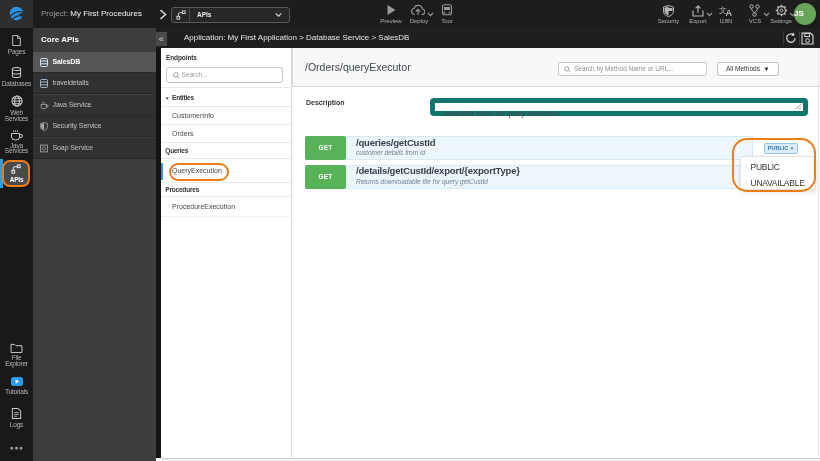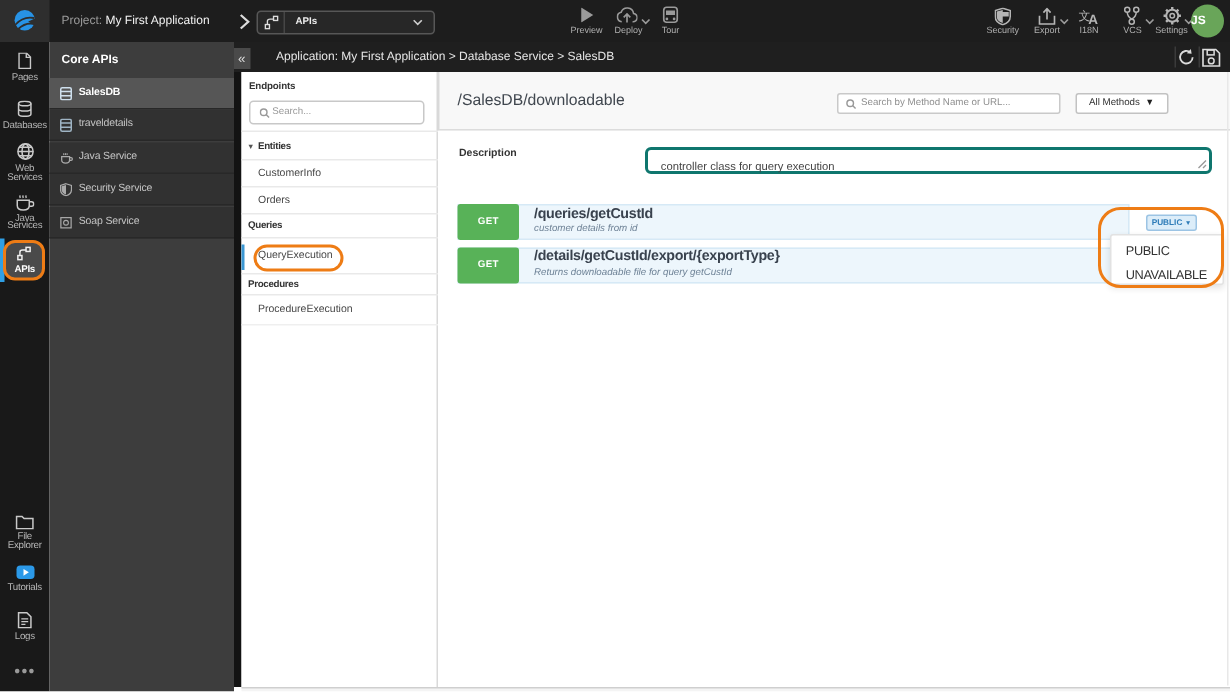--- a/index.html
+++ b/index.html
@@ -33,21 +33,21 @@
 <body>
 
 <div class="abs" id="topbar"></div>
 <div class="abs" id="logobox"></div>
 <svg class="abs" style="left:9px;top:6px" width="15" height="15" viewBox="0 0 15 15">
   <circle cx="7.5" cy="7.5" r="6.8" fill="#2793e6"></circle>
   <path d="M1.2 10.5 Q6.5 4.5 13.8 6" stroke="#2e2e2e" stroke-width="1.2" fill="none"></path>
   <path d="M3 13.5 Q8 8.5 14.3 10" stroke="#2e2e2e" stroke-width="1.2" fill="none"></path>
   <path d="M15 6 L9.8 8.3 L15 11.5 Z" fill="#2e2e2e"></path>
 </svg>
-<div class="abs" style="left:41px;top:0;height:28px;line-height:28px;font-size:8px;color:#9a9a9a;">Project: <span style="color:#f2f2f2">My First Application</span></div>
+<div class="abs" style="left:41px;top:0;height:28px;line-height:28px;font-size:8px;color:#9a9a9a;">Project: <span style="color:#f2f2f2">My First Procedures</span></div>
 <svg class="abs" style="left:159px;top:8.5px" width="8" height="11" viewBox="0 0 8 11">
     <path d="M1.5 1 L6.5 5.5 L1.5 10" stroke="#dcdcdc" stroke-width="1.5" fill="none"></path>
   </svg>
 <div class="abs" style="left:171px;top:6.5px;width:119px;height:16.5px;background:#272727;border:1px solid #575757;border-radius:3px;">
   <div style="position:absolute;left:0;top:0;width:18px;height:14.5px;border-right:1px solid #464646;"></div>
   <svg style="position:absolute;left:4px;top:2.5px" width="10" height="10" viewBox="0 0 11 11">
     <rect x="1" y="7" width="3" height="3" fill="none" stroke="#ddd" stroke-width="1"></rect>
     <rect x="7" y="1" width="3" height="3" fill="none" stroke="#ddd" stroke-width="1"></rect>
     <path d="M2.5 7 L2.5 4.5 Q2.5 3 4.5 3 L7 3" stroke="#ddd" stroke-width="1" fill="none"></path>
   </svg>
@@ -254,31 +254,31 @@
 <div class="erow ehead" style="top:183px;height:13.5px;line-height:13.5px;">
     <span style="position:absolute;left:4.8px;">Procedures</span>
   </div>
 <div class="erow" style="top:196.5px;height:20px;line-height:20px;border-bottom-color:#efefef;">
     <span style="position:absolute;left:11.5px;">ProcedureExecution</span>
   </div>
 <div class="ring" style="left:168.5px;top:162.5px;width:60px;height:18px;border-radius:9px;border-width:2px;"></div>
 
 <div class="abs" id="main"></div>
 <div class="abs" id="mainhead"></div>
-<div class="abs" style="left:305px;top:48px;height:39px;line-height:39px;font-size:10.5px;color:#40474f;">/SalesDB/downloadable</div>
+<div class="abs" style="left:305px;top:48px;height:39px;line-height:39px;font-size:10.5px;color:#40474f;">/Orders/queryExecutor</div>
 <div class="abs" style="left:558px;top:61.5px;width:148.5px;height:14px;border:1px solid #c9c9c9;border-radius:2px;background:#fff;">
   <svg style="position:absolute;left:5px;top:3px" width="7" height="7" viewBox="0 0 8 8">
       <circle cx="3.2" cy="3.2" r="2.5" fill="none" stroke="#999" stroke-width="1.1"></circle>
       <path d="M5.2 5.2 L7.3 7.3" stroke="#999" stroke-width="1.1"></path>
     </svg>
   <span style="position:absolute;left:15px;top:0;line-height:12px;font-size:6.5px;color:#8f8f8f;white-space:nowrap;">Search by Method Name or URL...</span>
 </div>
 <div class="abs" style="left:717px;top:61.5px;width:61.5px;height:14px;border:1px solid #c2c2c2;border-radius:2px;background:#fff;text-align:center;line-height:12px;font-size:6.5px;color:#333;white-space:nowrap;">All Methods &nbsp;<span style="font-size:6px;color:#222;">▼</span></div>
 <div class="abs" style="left:306px;top:98.5px;font-size:7px;font-weight:bold;color:#333;">Description</div>
-<div class="abs" style="left:430px;top:98px;width:377.5px;height:18px;border:2px solid #0f766e;border-radius:4px;background:#fff;">
+<div class="abs" style="left:430px;top:98px;width:377.5px;height:18px;border:5px solid #0f766e;border-radius:4px;background:#fff;font-style:italic;">
   <span style="position:absolute;left:8.5px;top:6px;font-size:7.5px;color:#444;">controller class for query execution</span>
   <svg style="position:absolute;right:1px;bottom:1px" width="7" height="7" viewBox="0 0 7 7">
       <path d="M1 6 L6 1 M4 6 L6 4" stroke="#999" stroke-width="0.9"></path>
     </svg>
 </div>
 
 <div class="getrow" style="top:136px;">
   <div class="getbadge">GET</div>
   <div class="rowtitle">/queries/getCustId</div>
   <div class="rowsub">customer details from id</div>

